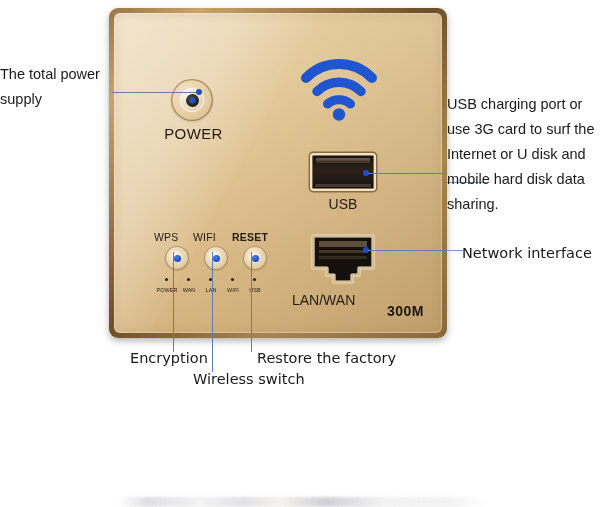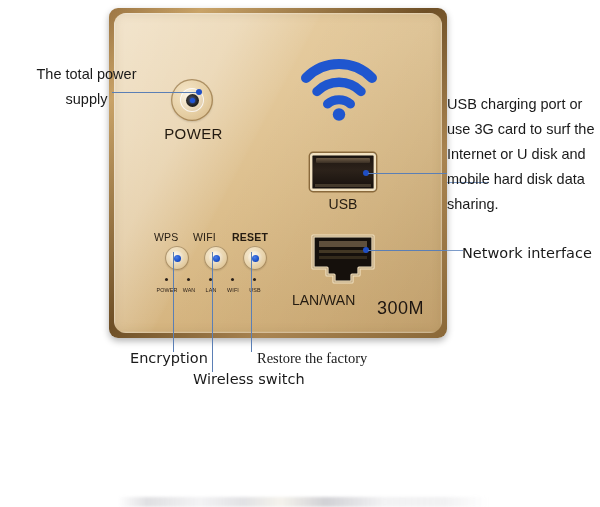--- a/index.html
+++ b/index.html
@@ -7,50 +7,50 @@
     width:600px;height:507px;
     background:#ffffff;
     font-family:"Liberation Sans", sans-serif;
     overflow:hidden;
     position:relative;
   }
   #stage{position:absolute;left:0;top:0;width:600px;height:507px;}
 
   
   .anno{position:absolute;color:#1a1a1a;font-size:14.5px;line-height:1.72;}
-  .anno-left{left:19px;top:62px;width:135px;text-align:center;}
+  .anno-left{left:0;top:62px;width:135px;}
   .anno-right-usb{left:447px;top:64px;width:152px;margin-top:28px;}
   .anno-net{left:462px;top:241px;font-size:14.5px;
             font-family:"DejaVu Sans", sans-serif;}
   .anno-bottom{position:absolute;font-size:14.5px;color:#1a1a1a;
                font-family:"DejaVu Sans", sans-serif;}
   .anno-enc{left:130px;top:350px;}
   .anno-wsw{left:193px;top:371px;}
-  .anno-rst{left:257px;top:350px;font-family:Liberation Serif, serif;}
+  .anno-rst{left:257px;top:350px;}
 
   
   .lead{position:absolute;background:#5b7fb5;}
   .lead-h{height:1.4px;}
   .lead-v{width:1.4px;}
   .dot{position:absolute;width:6px;height:6px;border-radius:50%;
        background:#1f4fc4;}
 
   
   .uline{position:absolute;height:1.4px;background:#7d9cc9;}
 
   
   #panel{
     position:absolute;left:109px;top:8px;width:338px;height:330px;
     border-radius:9px;
     background:linear-gradient(135deg,#9c7643 0%,#c9a368 14%,#6e4f26 48%,#a98451 72%,#8a6838 100%);
     box-shadow:0 3px 7px rgba(0,0,0,.30);
   }
   #panel-inner{
     position:absolute;left:5px;top:5px;right:5px;bottom:5px;
-    border-radius:12px;
+    border-radius:6px;
     background:
       linear-gradient(118deg,
         rgba(255,255,255,.46) 0%,
         rgba(255,255,255,.30) 26%,
         rgba(255,255,255,.04) 41%,
         rgba(255,255,255,0) 42%,
         rgba(0,0,0,.035) 75%,
         rgba(0,0,0,.075) 100%),
       linear-gradient(160deg,#e8cfa4 0%,#e3c89a 30%,#dcbe8c 55%,#d4b37e 80%,#cfab74 100%);
     overflow:hidden;
@@ -141,21 +141,21 @@
     position:absolute;width:3.4px;height:3.4px;border-radius:50%;
     background:#2a211a;
   }
   .led-lbl{
     position:absolute;font-size:5.4px;color:#2c2118;text-align:center;
     width:32px;letter-spacing:.1px;
     font-family:"Liberation Sans", sans-serif;
   }
 
   .lbl-300m{
-    position:absolute;right:18px;bottom:14px;font-size:18px;font-weight:normal;
+    position:absolute;right:18px;bottom:14px;font-size:14px;font-weight:bold;
     color:#1d1510;letter-spacing:.5px;
   }
 
   
   #bottom-smudge{
     position:absolute;left:118px;top:497px;width:370px;height:10px;
     background:linear-gradient(90deg,
       rgba(170,170,175,0) 0%,
       rgba(150,150,158,.30) 8%,
       rgba(170,170,178,.14) 22%,

